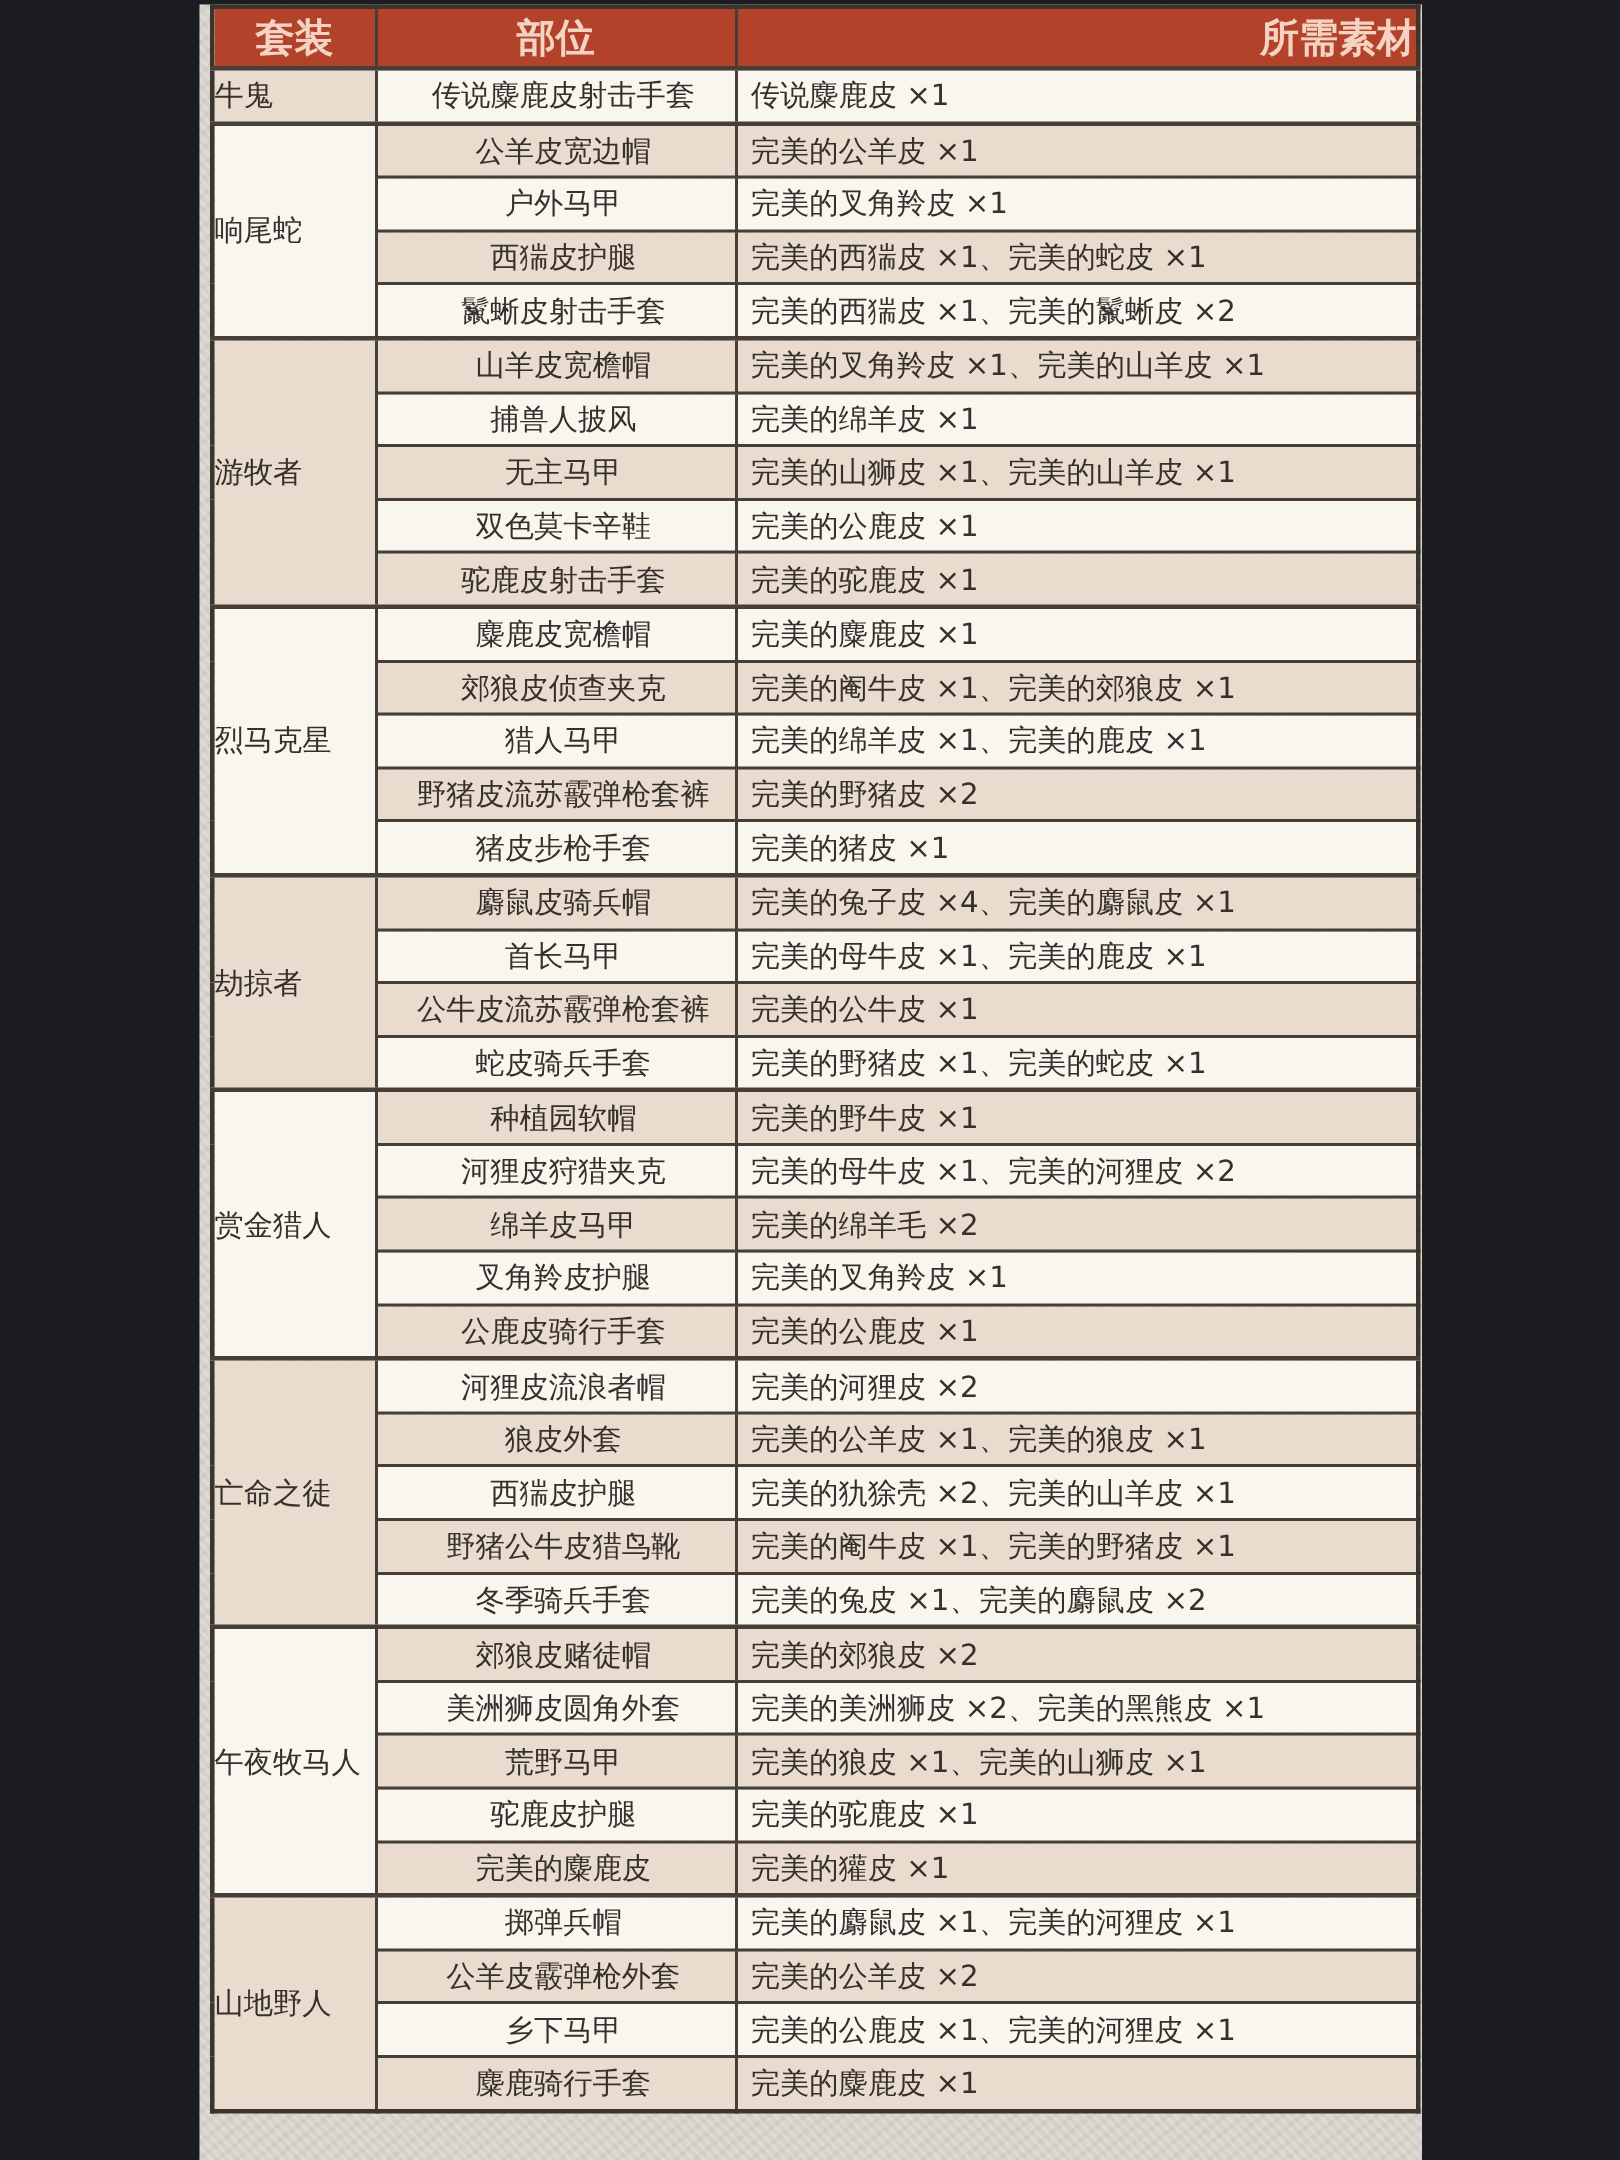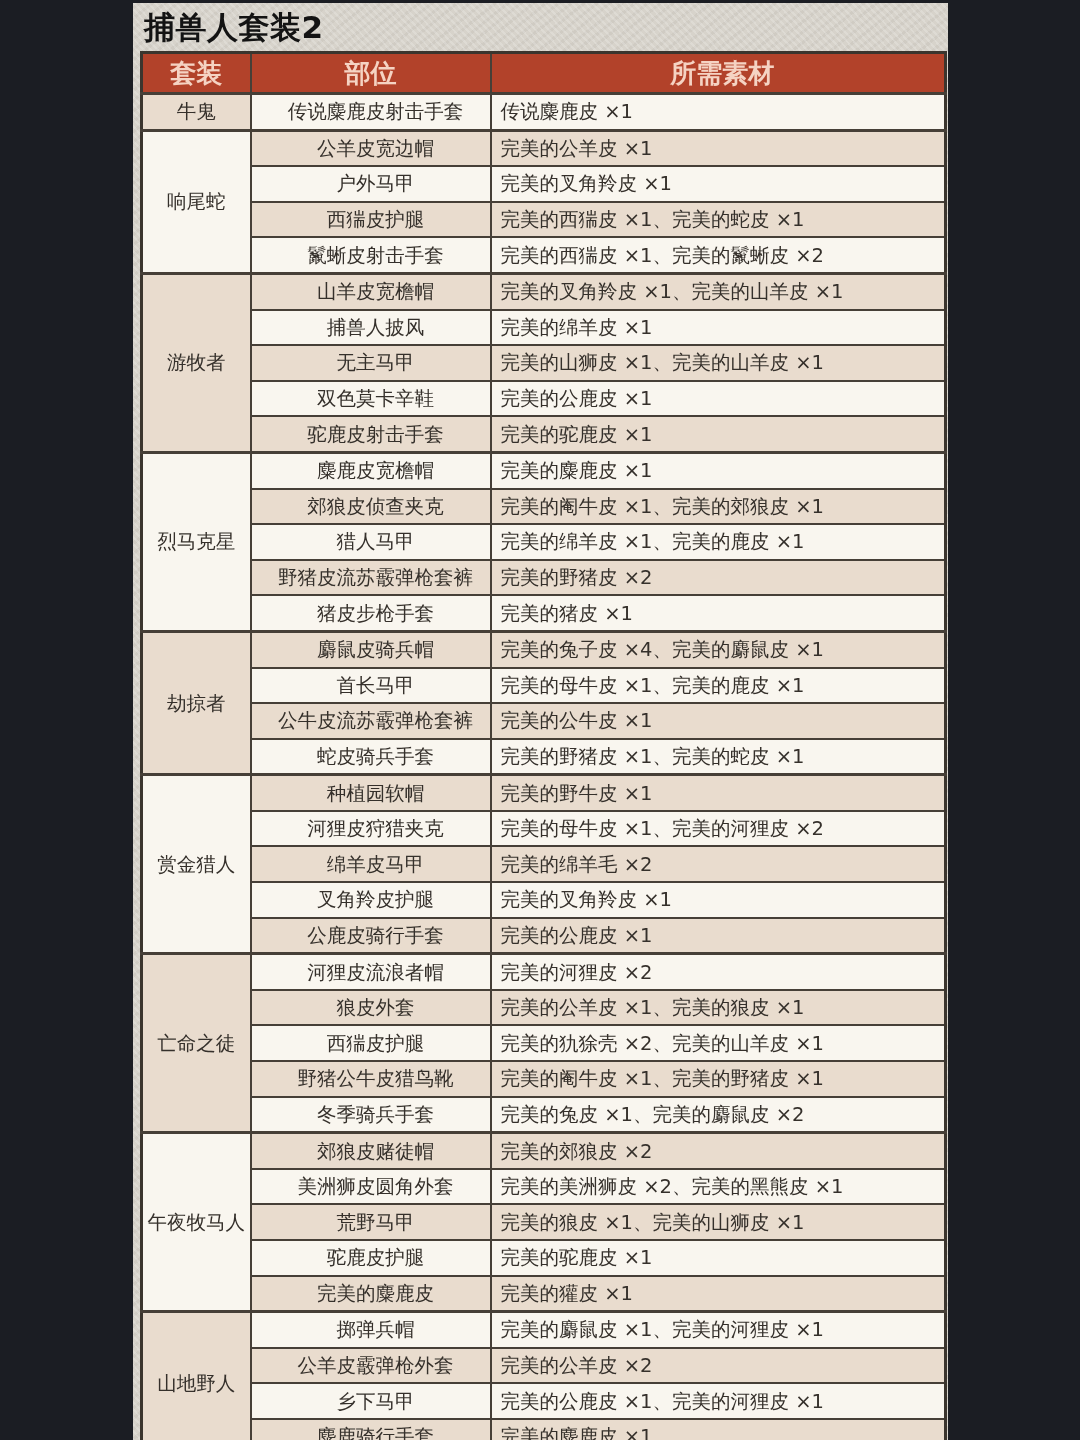--- a/index.html
+++ b/index.html
@@ -48,47 +48,45 @@
   }
   .outfit-table thead th {
     height: 38px;
     background: #b2422a;
     color: #f5d3c3;
     font-size: 26px;
     font-weight: 600;
     text-align: center;
   }
   .outfit-table thead th.h-materials {
-    text-align: center;
+    text-align: right;
     padding-left: 9px;
   }
   .outfit-table tbody td {
     height: 33.6px;
     font-size: 19.5px;
     color: #35302b;
     font-weight: 500;
   }
   td.part-cell { text-align: center; padding-left: 10px; }
   td.materials-cell { text-align: left; padding-left: 9px; }
   td.set-cell {
-    text-align: center;
     font-size: 20px;
     vertical-align: middle;
   }
   tr.row-light td { background: #f9f6ef; }
   tr.row-dark  td { background: #e9dcce; }
   td.set-dark  { background: #e9dcce !important; }
   td.set-light { background: #f9f6ef !important; }
   tr.group-start td { border-top-width: 3px; }
 </style>
 </head>
 <body>
 
 <div class="paper">
-  <h1 class="page-title">捕兽人套装2</h1>
 
   <table class="outfit-table">
     <colgroup>
       <col class="c-set">
       <col class="c-part">
       <col class="c-materials">
     </colgroup>
     <thead>
       <tr>
         <th class="h-set">套装</th>

